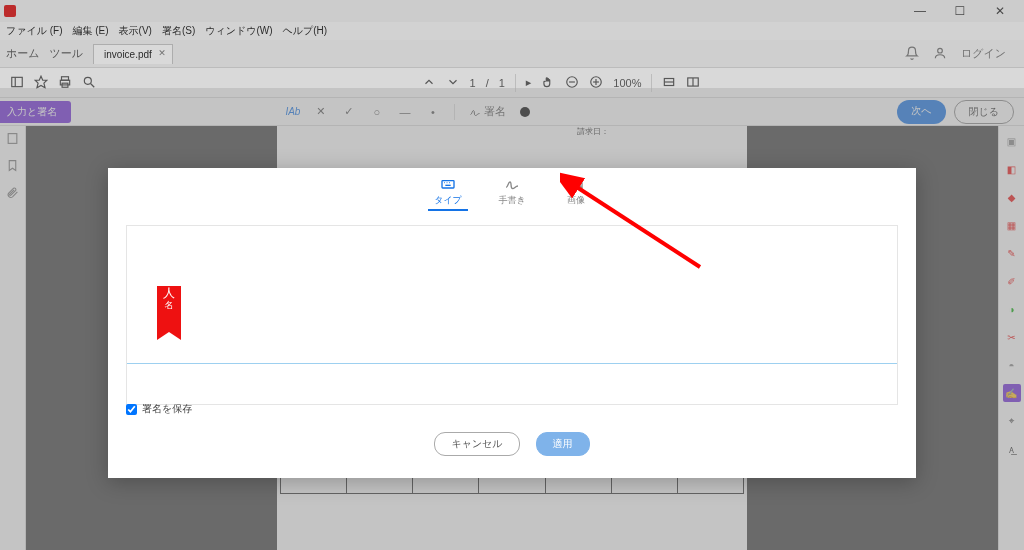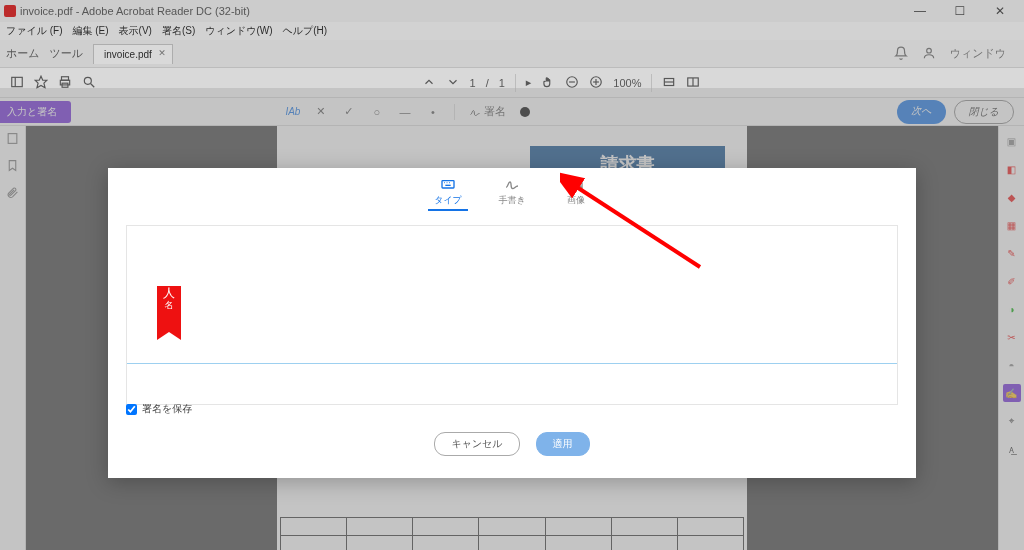--- a/index.html
+++ b/index.html
@@ -27,21 +27,21 @@
 .toolbar2 .grp { display:flex; align-items:center; gap:10px; }
 .toolbar2 .sep { width:1px; height:18px; background:#ddd; }
 .toolbar2 .center { margin:0 auto; display:flex; align-items:center; gap:10px; }
 .toolbar2 svg { width:14px; height:14px; }
 
 
 .fillsign-bar { height:28px; background:#fff; border-bottom:1px solid #ddd; display:flex; align-items:center; padding:0 10px; font-size:11px; }
 .fillsign-bar .crumb { background:#6d28d9; color:#fff; padding:4px 14px 4px 8px; border-radius:0 3px 3px 0; font-size:10px; position:relative; left:-11px; }
 .fillsign-bar .center { margin:0 auto; display:flex; align-items:center; gap:14px; color:#555;padding-left:20px; }
 .fillsign-bar .center .ico { width:14px; height:14px; display:flex; align-items:center; justify-content:center; }
-.fillsign-bar .right { margin-left:auto; display:flex; gap:8px;font-style:italic; }
+.fillsign-bar .right { margin-left:auto; display:flex; gap:8px; }
 .pill { padding:4px 14px; border-radius:12px; font-size:10px; }
 .pill.blue { background:#1473e6; color:#fff; }
 .pill.outline { border:1px solid #888; color:#333; }
 
 
 .mainarea { position:absolute; top:126px; left:0; right:0; bottom:0; display:flex; background:#525252; }
 .leftrail { width:26px; background:#fff; border-right:1px solid #ddd; display:flex; flex-direction:column; align-items:center; padding-top:6px; gap:12px; color:#777; font-size:11px; }
 .leftrail svg{width:13px;height:13px;}
 .docwrap { flex:1; background:#3f3f3f; display:flex; justify-content:center; }
 .page { width:470px; margin-top:0; background:#fff; position:relative; }
@@ -74,21 +74,20 @@
 
 .arrow-svg { position:absolute; top:172px; left:560px; pointer-events:none; }
 
 .dimmed { filter:brightness(0.85); }
 </style>
 </head>
 <body>
 
 <div class="titlebar dimmed">
   <span class="pdf-icon"></span>
-  <span>invoice.pdf - Adobe Acrobat Reader DC (32-bit)</span>
   <span class="spacer"></span>
   <span class="winbtn">—</span>
   <span class="winbtn">☐</span>
   <span class="winbtn">✕</span>
 </div>
 
 <div class="menubar dimmed">
   <span>ファイル (F)</span>
   <span>編集 (E)</span>
   <span>表示(V)</span>
@@ -108,21 +107,21 @@
   </div>
   <div class="right">
     <span><svg viewBox="0 0 24 24" fill="none" stroke="currentColor" stroke-width="2">
           <path d="M18 8a6 6 0 10-12 0c0 7-3 9-3 9h18s-3-2-3-9"></path>
           <path d="M14 21a2 2 0 01-4 0"></path>
         </svg></span>
     <span><svg viewBox="0 0 24 24" fill="none" stroke="currentColor" stroke-width="2">
           <circle cx="12" cy="8" r="4"></circle>
           <path d="M4 21c0-4 4-6 8-6s8 2 8 6"></path>
         </svg></span>
-    <span>ウィンドウ</span>
+    <span>ログイン</span>
   </div>
 </div>
 
 <div class="toolbar2 dimmed">
   <div class="grp">
     <span><svg viewBox="0 0 24 24" fill="none" stroke="currentColor" stroke-width="2">
           <rect x="3" y="4" width="18" height="16"></rect>
           <line x1="9" y1="4" x2="9" y2="20"></line>
         </svg></span>
     <span><svg viewBox="0 0 24 24" fill="none" stroke="currentColor" stroke-width="2">
@@ -206,21 +205,20 @@
         </svg></span>
     <span><svg viewBox="0 0 24 24" fill="none" stroke="currentColor" stroke-width="2">
           <path d="M6 3h12v18l-6-4-6 4z"></path>
         </svg></span>
     <span><svg viewBox="0 0 24 24" fill="none" stroke="currentColor" stroke-width="2">
           <path d="M21 11l-9 9a5 5 0 01-7-7l9-9a3 3 0 014 4l-9 9a1 1 0 01-2-2l8-8"></path>
         </svg></span>
   </div>
   <div class="docwrap dimmed">
     <div class="page">
-      <div class="invoice-head">請求書</div>
       <div class="invoice-sub">請求日：</div>
       <table class="tbl">
         <tbody>
             <tr>
               <td></td>
               <td></td>
               <td></td>
               <td></td>
               <td></td>
               <td></td>

